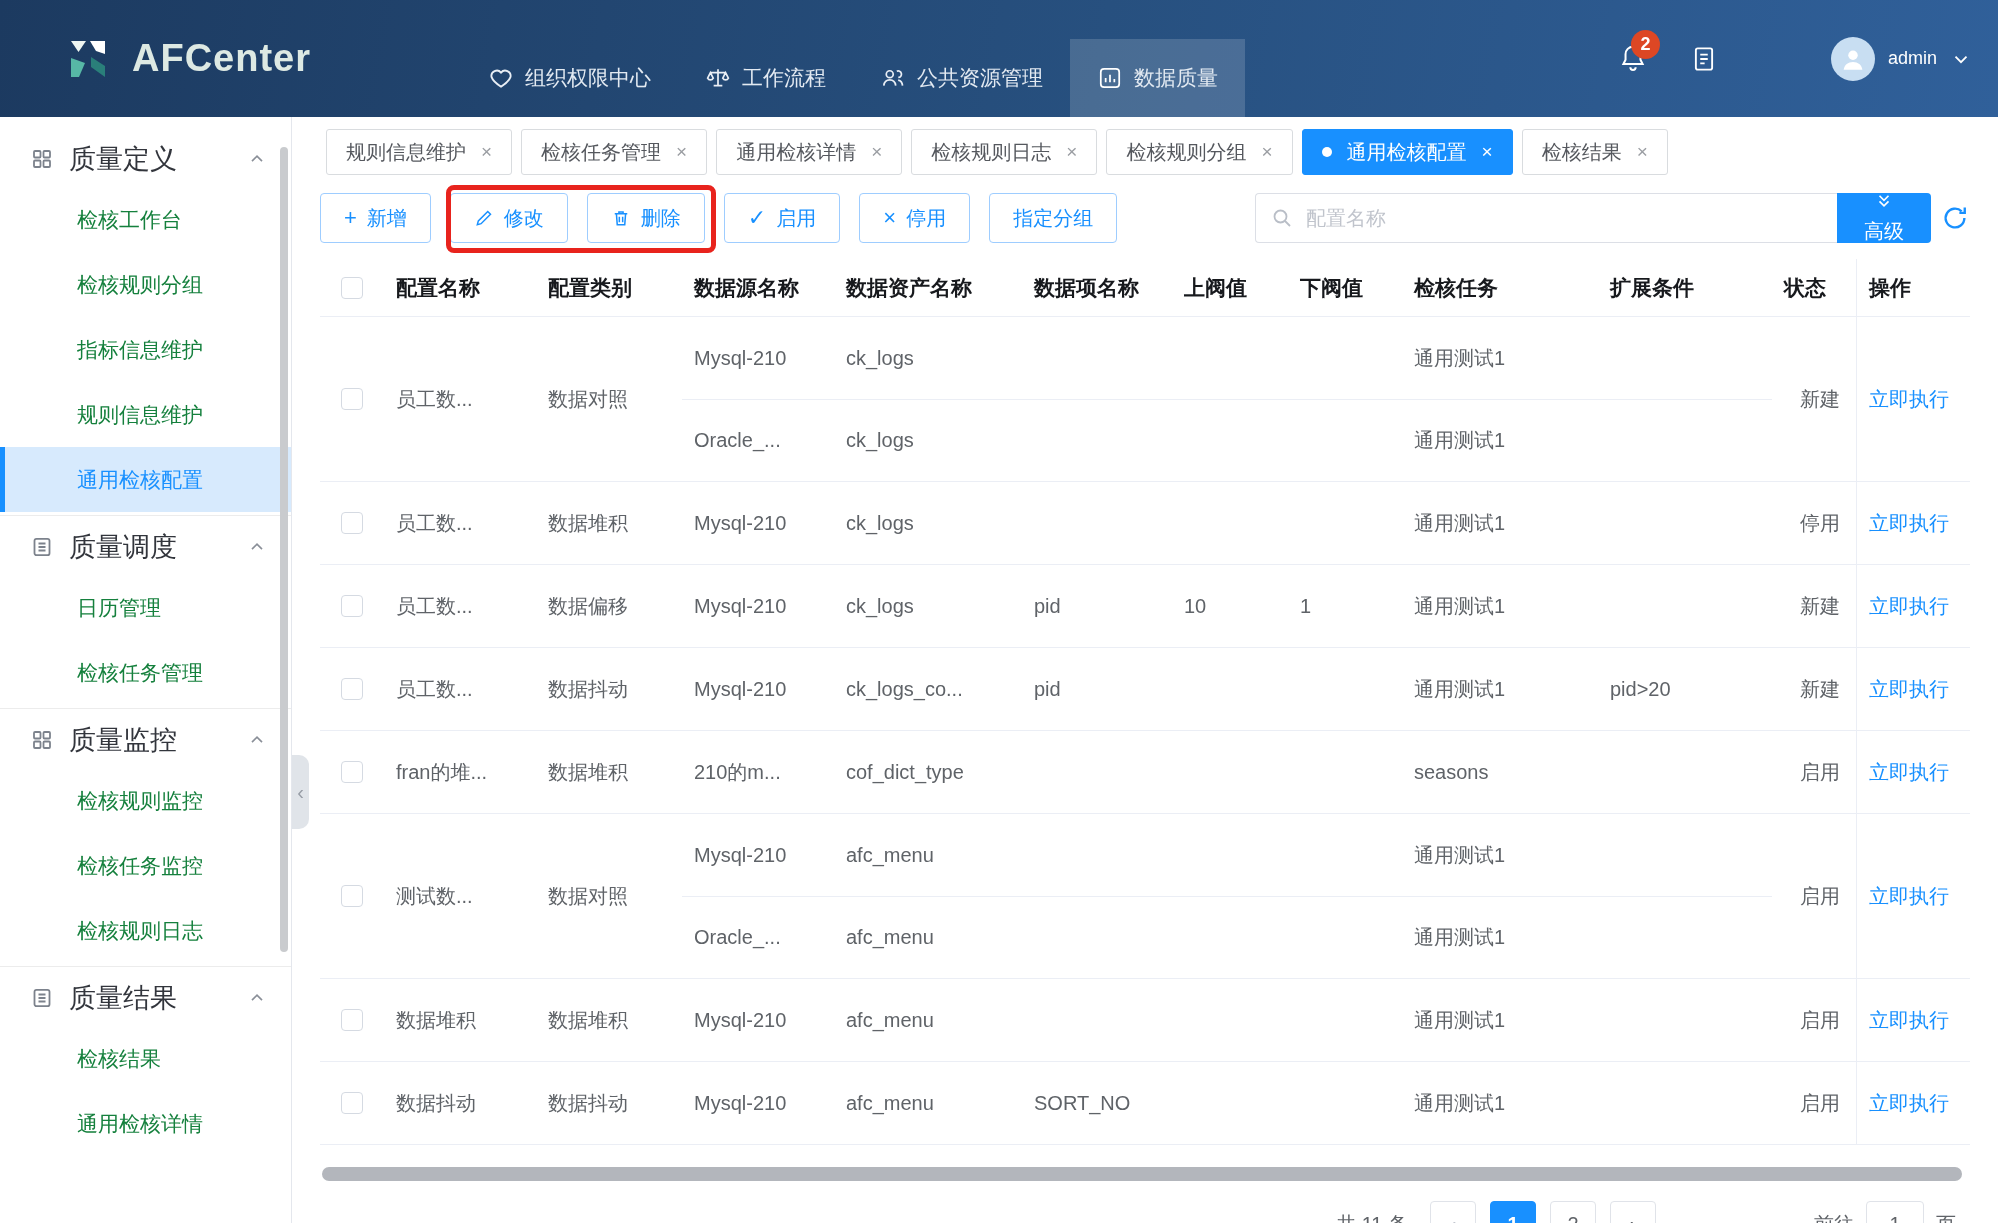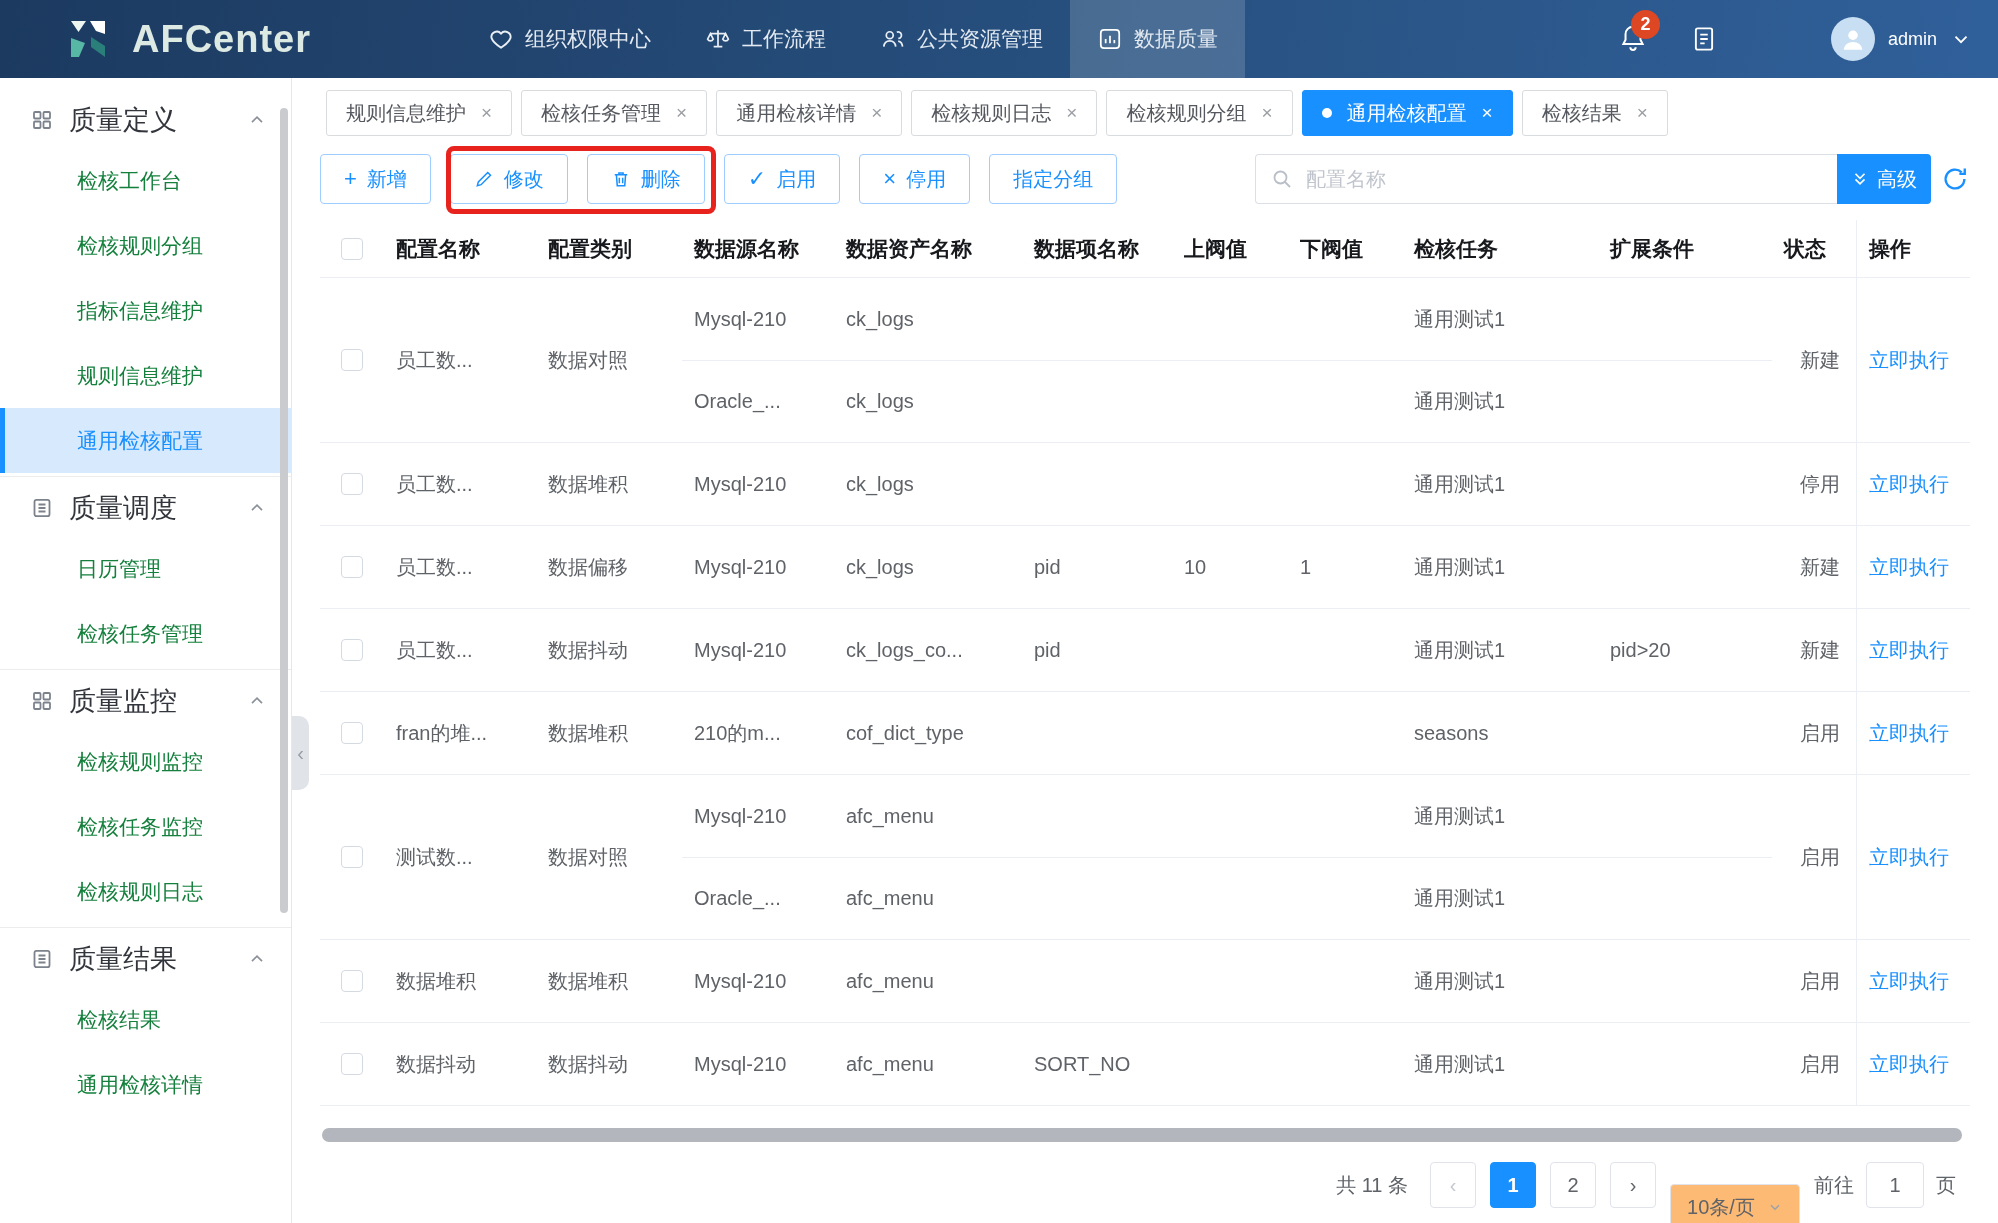--- a/index.html
+++ b/index.html
@@ -5,21 +5,21 @@
   * { margin:0; padding:0; box-sizing:border-box; }
   html,body { width:1998px; height:1223px; overflow:hidden;
     font-family:"Liberation Sans","DejaVu Sans",sans-serif; color:#5f6368; background:#fff; }
   .app { width:100%; height:100%; display:flex; flex-direction:column; }
 
   
   .navbar { flex:0 0 78px; display:flex; align-items:center;
     background:linear-gradient(100deg,#1c3a60 0%,#27507f 55%,#30609a 100%); color:#e9eef5; }
   .brand { display:flex; align-items:center; gap:18px; margin-left:62px; }
   .brand-name { font-size:38px; font-weight:bold; color:#dde9e3; letter-spacing:1px; }
-  .nav-menu { display:flex; height:78px; margin-left:150px; }
+  .nav-menu { display:flex; height:78px; margin-left:150px;margin-top:39px; }
   .nav-item { display:flex; align-items:center; gap:11px; padding:0 27px; font-size:21px; color:#e3eaf2; cursor:pointer; }
   .nav-item.active { background:rgba(255,255,255,.16); }
   .nav-right { margin-left:auto; display:flex; align-items:center; margin-right:26px; }
   .bell-wrap { position:relative; width:34px; height:34px; }
   .badge { position:absolute; top:-12px; left:14px; min-width:29px; height:29px; border-radius:50%;
     background:#dd4724; color:#fff; font-size:18px; font-weight:bold; line-height:29px; text-align:center; }
   .doc-btn { margin-left:38px; width:30px; height:30px; }
   .user { display:flex; align-items:center; gap:13px; margin-left:112px; cursor:pointer; }
   .avatar { width:44px; height:44px; border-radius:50%; background:#c8def2; display:flex; align-items:center; justify-content:center; }
   .username { font-size:18px; color:#fff; }
@@ -60,21 +60,21 @@
   .tbtn .glyph { font-size:22px; line-height:1; }
   .annotation-box { position:absolute; left:126px; top:-8px; width:270px; height:68px;
     border:5px solid #e8231d; border-radius:8px; pointer-events:none; z-index:5; }
   .search-wrap { margin-left:auto; display:flex; align-items:center; }
   .search-field { position:relative; }
   .search-field svg { position:absolute; left:15px; top:13px; }
   .search-input { width:582px; height:50px; border:1px solid #dcdfe6; border-right:none; border-radius:4px 0 0 4px;
     padding:0 14px 0 50px; font-size:20px; color:#333; outline:none; }
   .search-input::placeholder { color:#c0c4cc; }
   .adv-btn { width:94px; height:50px; background:#1890ff; border:none; color:#fff; font-size:20px;
-    border-radius:0 4px 4px 0; display:flex; align-items:center; justify-content:center; gap:8px; cursor:pointer; }
+    border-radius:0 4px 4px 0; display:flex; align-items:center; justify-content:center; gap:8px; cursor:pointer;flex-direction:column; }
   .refresh-btn { margin-left:9px; width:30px; height:30px; cursor:pointer; }
 
   
   .table { margin-top:16px; font-size:20px; }
   .thead { display:flex; align-items:stretch; border-bottom:1px solid #ebeef5; font-weight:bold; color:#17191d; font-size:21px; }
   .thead .subrow { height:57px; }
   .thead .cell { display:flex; align-items:center; }
   .trow { display:flex; align-items:center; border-bottom:1px solid #ebeef5; }
   .cell { padding-left:12px; overflow:hidden; white-space:nowrap; }
   .c-check { flex:0 0 64px; display:flex; align-items:center; justify-content:center; padding-left:0; }

